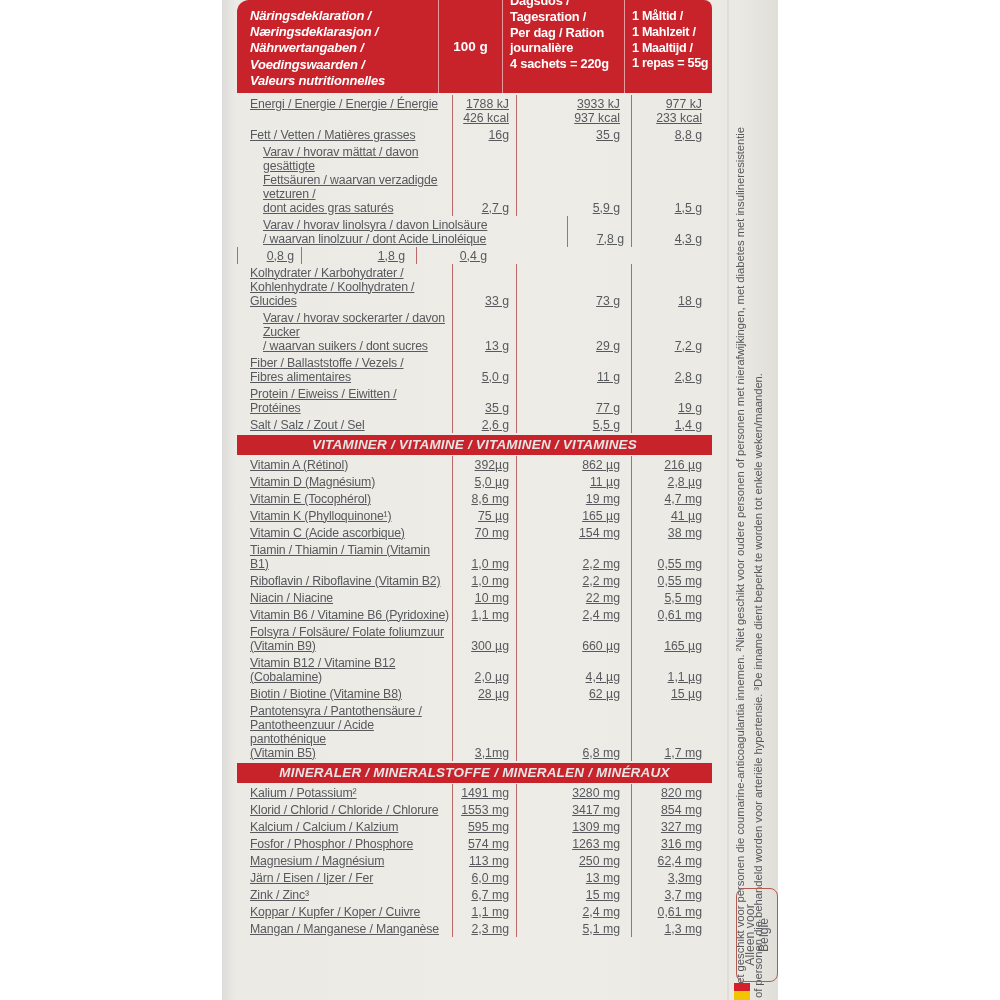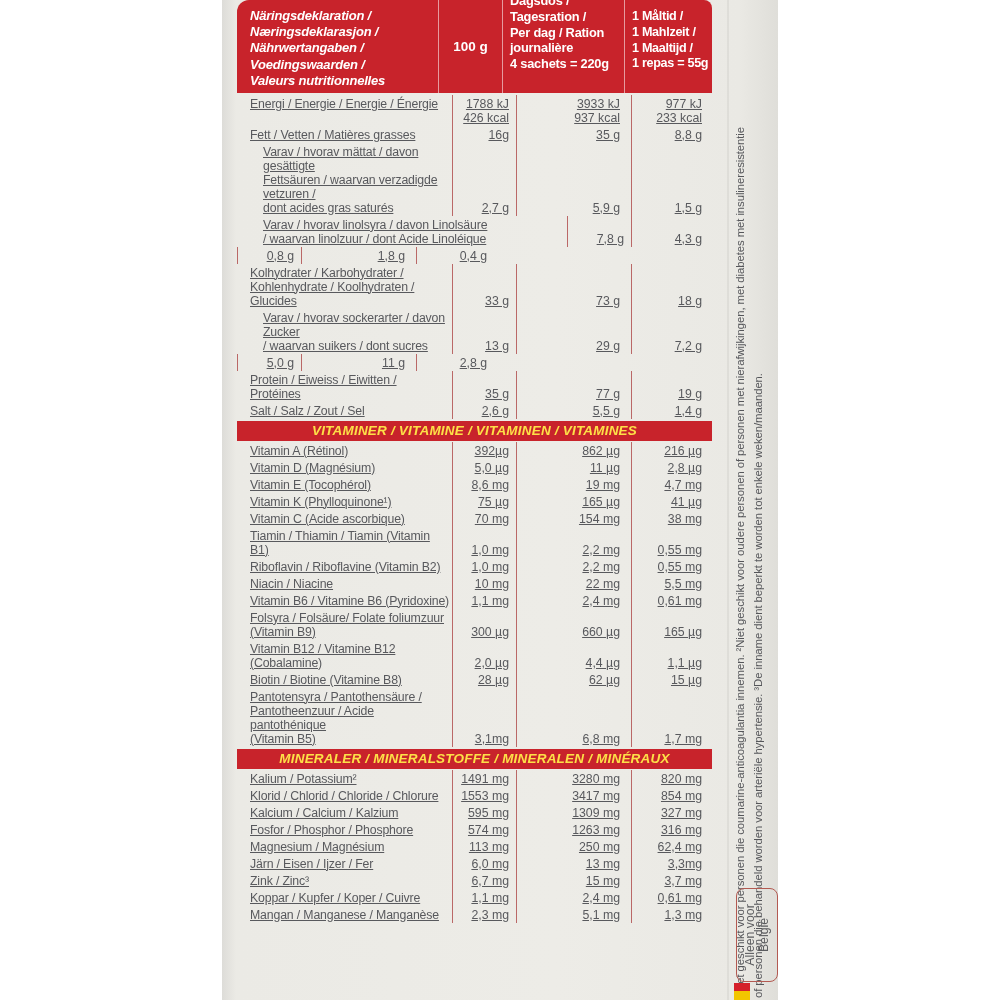--- a/index.html
+++ b/index.html
@@ -34,21 +34,21 @@
        white-space:pre-line;letter-spacing:-0.15px;display:flex;flex-direction:column;justify-content:flex-end;}
   .row.indent .lbl{padding-left:26px;}
   .val{display:flex;flex-direction:column;justify-content:flex-end;text-align:right;
        font-size:12.3px;line-height:14px;white-space:pre-line;
        border-left:1px solid rgba(170,60,60,0.75);padding-top:1.5px;padding-bottom:1.5px;}
   .v0{width:56px;padding-right:7px;}
   .v1{width:103px;padding-right:11px;}
   .v2{width:70px;padding-right:10px;}
   .row.top .val,.row.top .lbl{justify-content:flex-start;}
   .section-bar{
-    height:20px;line-height:20px;margin:2px 0 1px 0;background:#c8232b;color:#fde047;
+    height:20px;line-height:20px;margin:2px 0 1px 0;background:#c8232b;color:#e5e5e5;
     text-align:center;font-weight:bold;font-style:italic;font-size:13.5px;letter-spacing:0.2px;
   }
   
   .side-note{
     position:absolute;left:510px;top:998px;width:945px;
     transform:rotate(-90deg);transform-origin:0 0;
     font-size:11.4px;line-height:17.5px;color:#55565a;white-space:pre-line;letter-spacing:-0.1px;
   }
   .region-rotor{
     position:absolute;left:514px;top:982px;width:96px;
@@ -128,20 +128,22 @@
           <div class="val v2">18 g</div>
         </div>
         <div class="row indent">
           <div class="lbl">Varav / hvorav sockerarter / davon Zucker
 / waarvan suikers / dont sucres</div>
           <div class="val v0">13 g</div>
           <div class="val v1">29 g</div>
           <div class="val v2">7,2 g</div>
         </div>
         <div class="row">
+          <div class="lbl">Fiber / Ballaststoffe / Vezels /
+Fibres alimentaires</div>
           <div class="val v0">5,0 g</div>
           <div class="val v1">11 g</div>
           <div class="val v2">2,8 g</div>
         </div>
         <div class="row">
           <div class="lbl">Protein / Eiweiss / Eiwitten / Protéines</div>
           <div class="val v0">35 g</div>
           <div class="val v1">77 g</div>
           <div class="val v2">19 g</div>
         </div>

